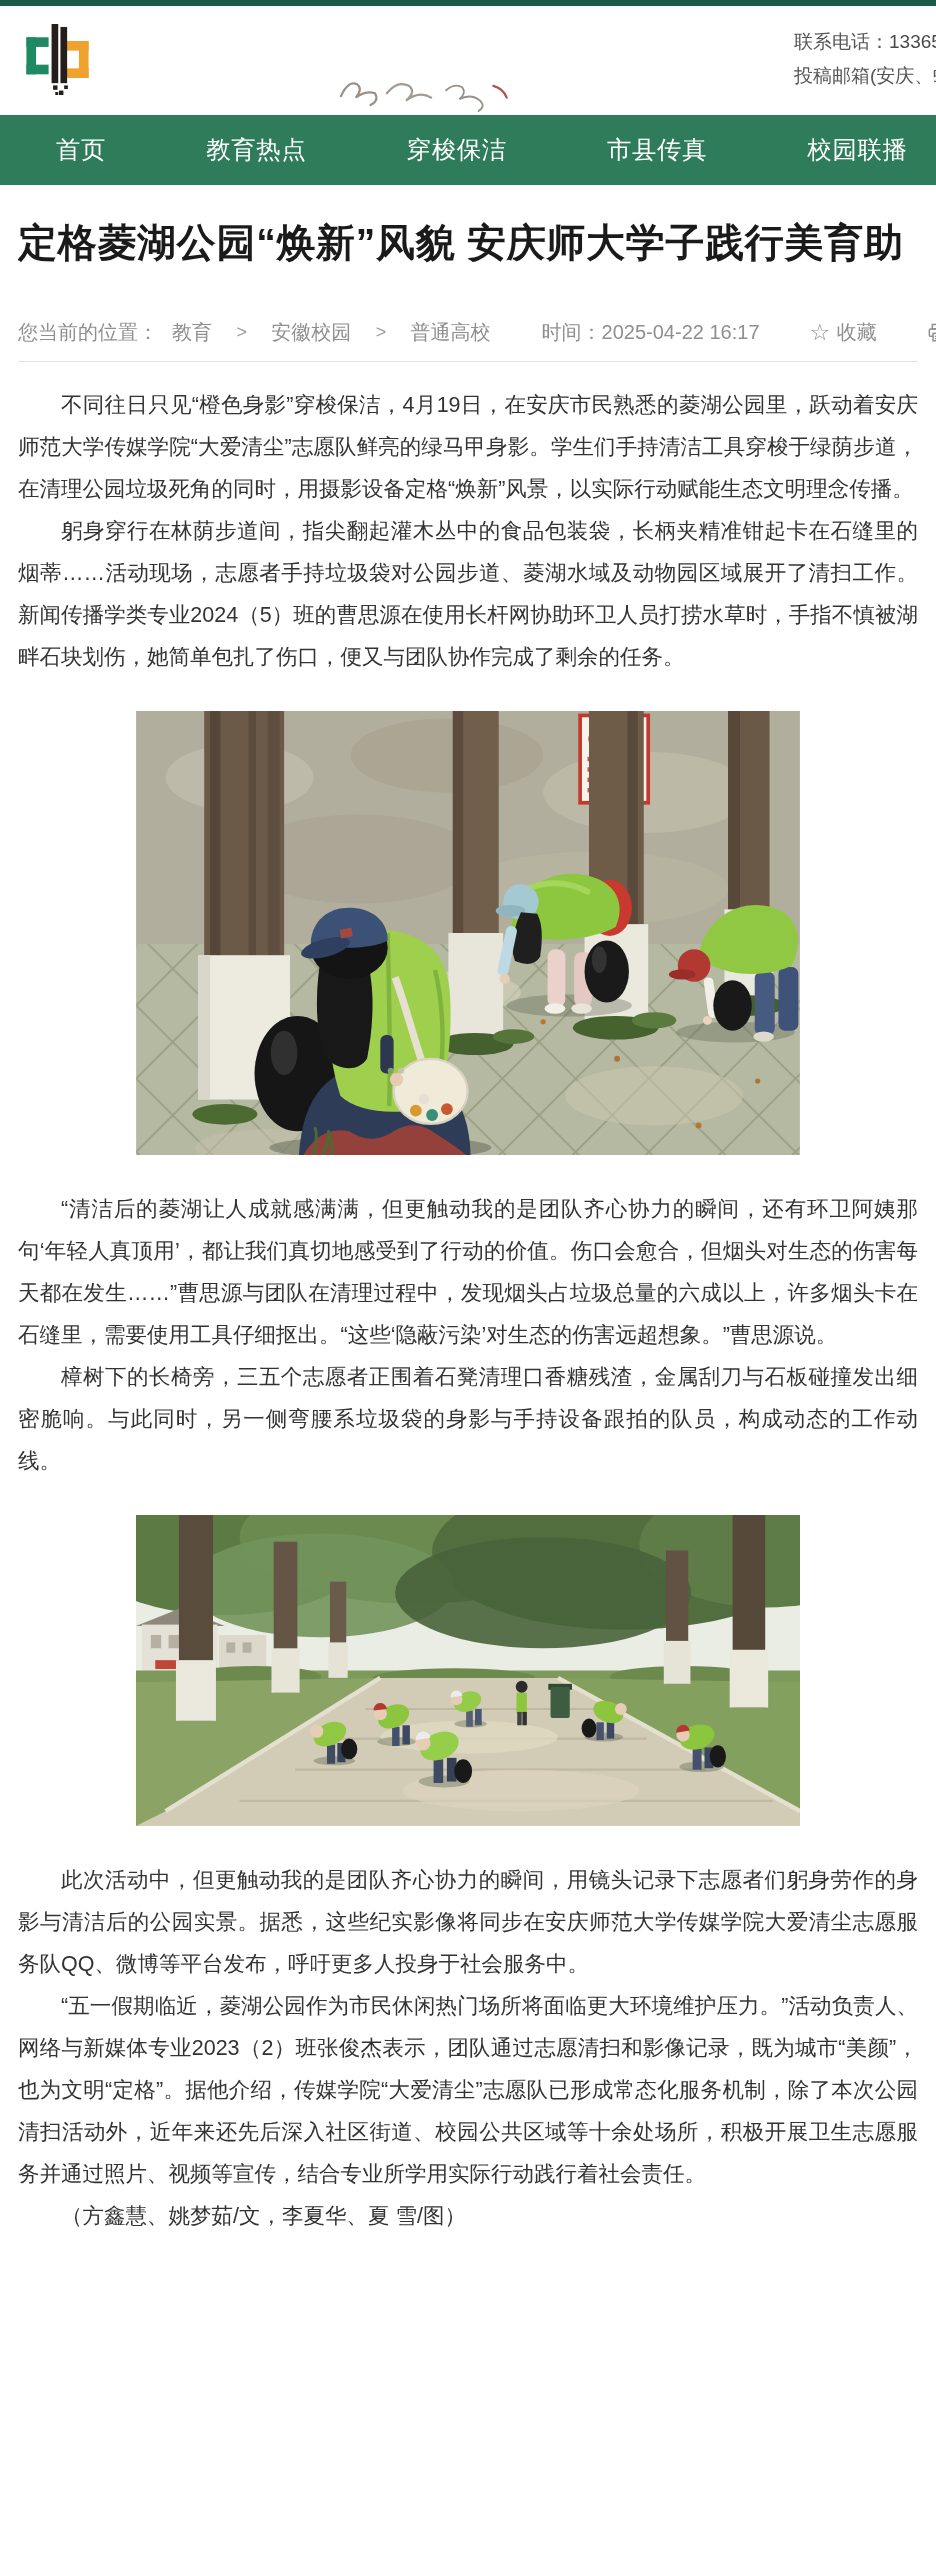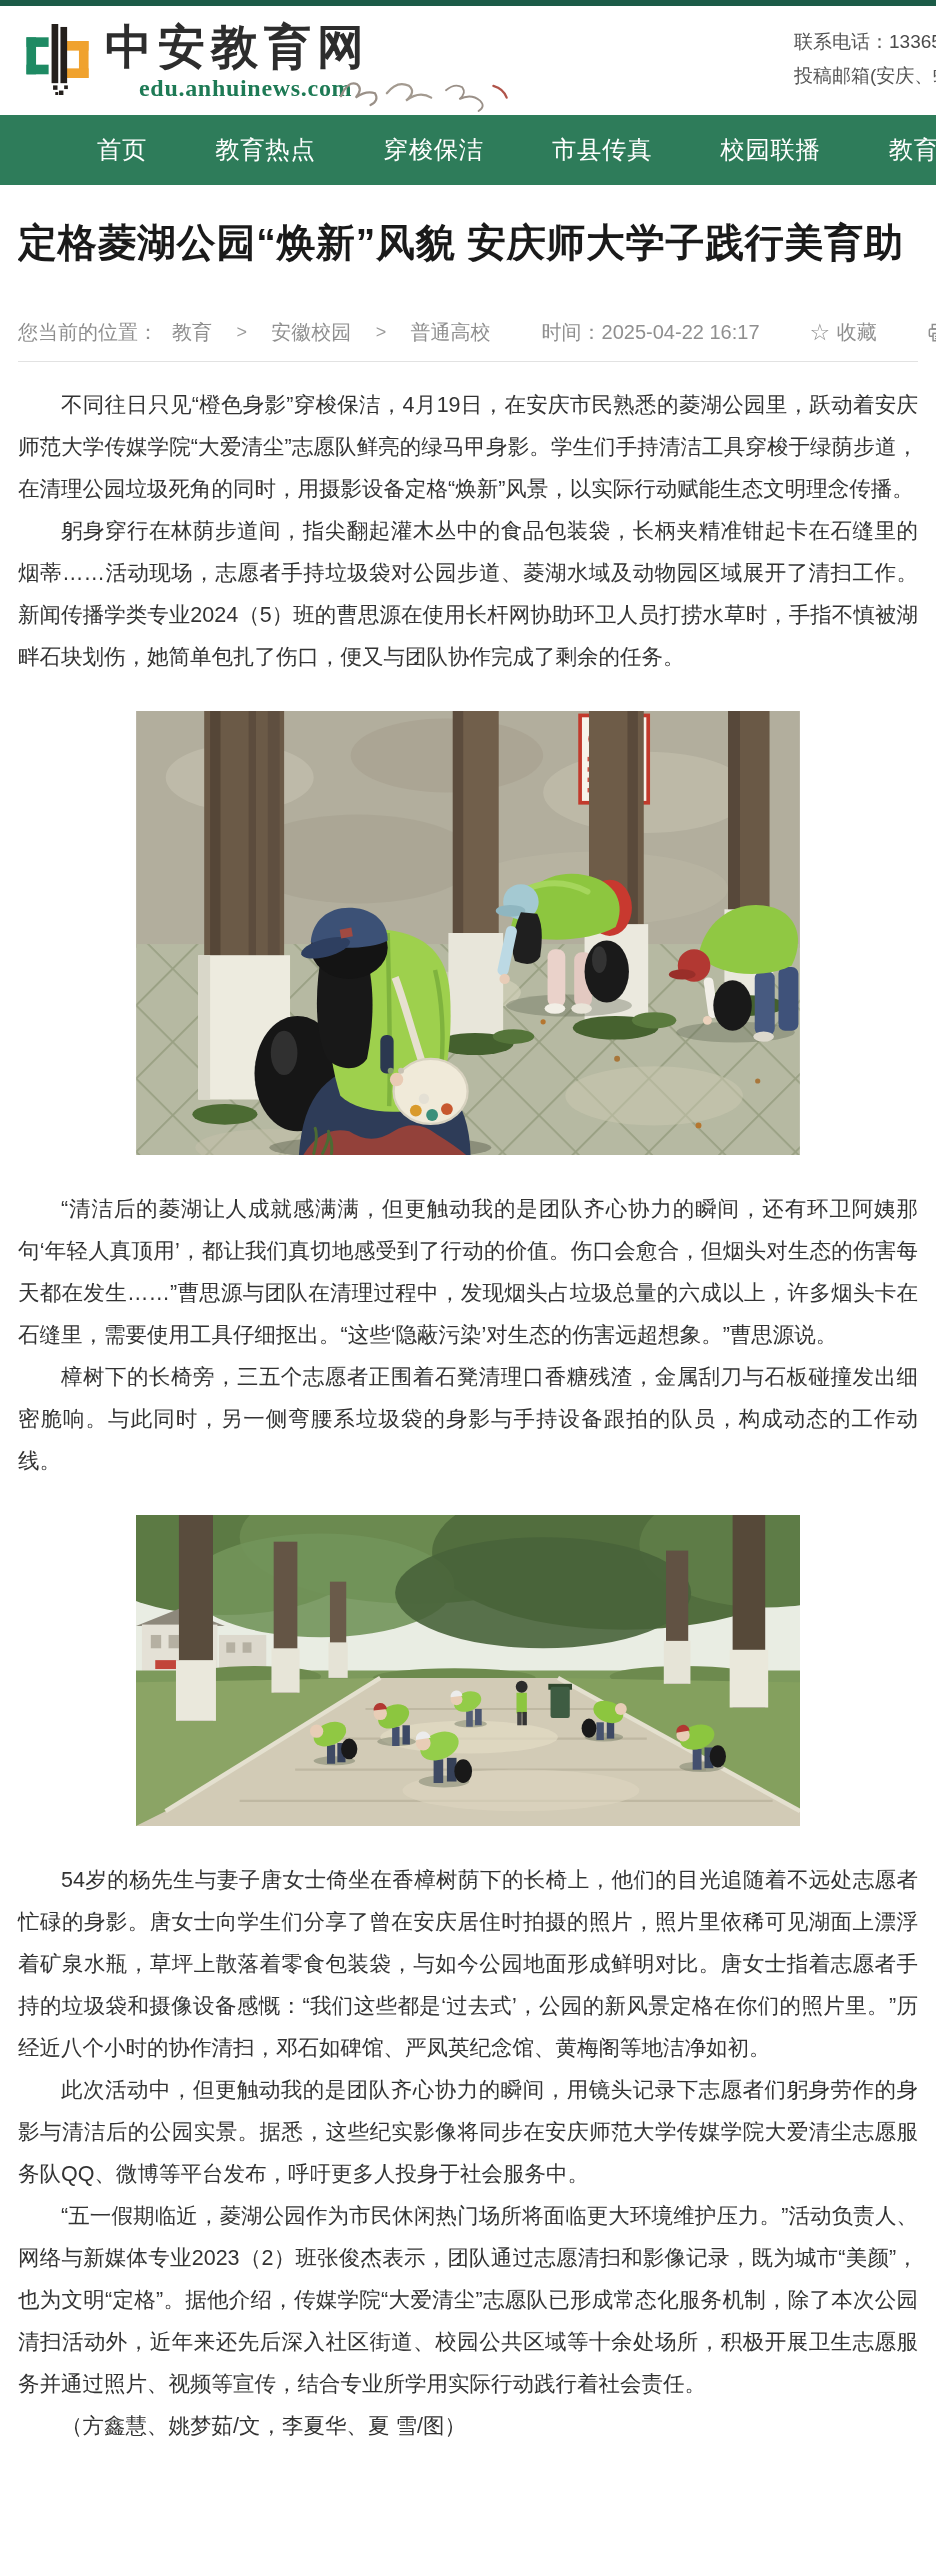--- a/index.html
+++ b/index.html
@@ -14,22 +14,22 @@
   .brand-title{font-family:"Liberation Serif","DejaVu Serif",serif;font-weight:bold;
                font-size:47px;line-height:52px;color:#2d2d2d;letter-spacing:6px;}
   .brand-domain{font-family:"Liberation Serif","DejaVu Serif",serif;font-weight:bold;
                 font-size:24px;color:#1e7a55;letter-spacing:0.7px;padding-left:34px;margin-top:1.5px;}
   .signature{position:absolute;left:335px;top:65px;}
   .contacts{position:absolute;top:19px;left:415px;font-size:19px;color:#4a4a4a;
             line-height:34px;white-space:nowrap;}
   .contacts.col2{left:794px;}
   .contacts .lbl{color:#555;}
   
-  .nav{height:70px;background:#2e7c5a;display:flex;align-items:center;gap:68px;
-       padding-left:97px;overflow:hidden;white-space:nowrap;}
+  .nav{height:70px;background:#2e7c5a;display:flex;align-items:center;gap:100px;
+       padding-left:56px;overflow:hidden;white-space:nowrap;}
   .nav-item{color:#fff;font-size:24.4px;flex:none;cursor:pointer;letter-spacing:0.7px;}
   
   .main{padding:0 18px;}
   .article-title{margin:33px 0 0;font-size:39px;line-height:49px;font-weight:bold;color:#1a1a1a;
                  white-space:nowrap;overflow:hidden;letter-spacing:0.7px;}
   .meta-row{margin-top:52px;display:flex;align-items:center;font-size:20px;color:#8f8f8f;
             white-space:nowrap;gap:14px;}
   .meta-row .crumb-link{color:#8f8f8f;cursor:pointer;text-decoration:none;}
   .meta-row .sep{margin:0 10.4px;font-size:18px;color:#9a9a9a;}
   .meta-time{margin-left:37px;}
@@ -59,24 +59,20 @@
           <rect x="60" y="27" width="30" height="13" fill="#f0a22e"></rect>
           <rect x="77" y="27" width="13" height="50" fill="#f0a22e"></rect>
           <rect x="60" y="64" width="30" height="13" fill="#f0a22e"></rect>
           <rect x="40" y="4" width="9" height="80" fill="#241f1c"></rect>
           <rect x="52" y="8" width="9" height="76" fill="#241f1c"></rect>
           <rect x="42" y="87" width="6" height="6" fill="#241f1c"></rect>
           <rect x="50" y="94" width="6" height="6" fill="#241f1c"></rect>
           <rect x="57" y="87" width="5" height="5" fill="#241f1c"></rect>
           <rect x="45" y="96" width="4" height="4" fill="#241f1c"></rect>
         </svg>
-      </span>
-      <span class="brand-text">
-        <div class="brand-title">中安教育网</div>
-        <div class="brand-domain">edu.anhuinews.com</div>
       </span>
     </div>
     <span class="signature">
       <svg width="185" height="43" viewBox="0 0 250 58">
         <path d="M8,34 q10,-22 22,-16 q8,6 -2,18 q14,-10 26,-6 q6,10 -6,16" fill="none" stroke="#9a9088" stroke-width="3" stroke-linecap="round"></path>
         <path d="M70,30 q14,-18 30,-10 q10,8 -4,20 q18,-14 34,-4" fill="none" stroke="#a39a90" stroke-width="3" stroke-linecap="round"></path>
         <path d="M150,26 q12,-10 22,-4 q6,8 -4,16 q16,-8 28,2 q8,8 -2,14" fill="none" stroke="#9a9088" stroke-width="2.5" stroke-linecap="round"></path>
         <path d="M214,20 q14,4 18,16" fill="none" stroke="#b0544a" stroke-width="3" stroke-linecap="round"></path>
       </svg>
     </span>
@@ -358,20 +354,19 @@
             <rect x="402" y="330" width="13" height="32" fill="#3f4a63"></rect>
             <rect x="420" y="328" width="13" height="32" fill="#364158"></rect>
             <ellipse cx="410" cy="312" rx="27" ry="18" fill="#94ce4a" transform="rotate(-22 410 312)"></ellipse>
             <circle cx="388" cy="308" r="10" fill="#e8cdb6"></circle>
             <path d="M378,304 a10,10 0 0 1 20,-3 z" fill="#ececec"></path>
             <ellipse cx="442" cy="346" rx="12" ry="16" fill="#191919"></ellipse>
           </g>
         </svg>
       </figure>
 
-      <p>54岁的杨先生与妻子唐女士倚坐在香樟树荫下的长椅上，他们的目光追随着不远处志愿者忙碌的身影。唐女士向学生们分享了曾在安庆居住时拍摄的照片，照片里依稀可见湖面上漂浮着矿泉水瓶，草坪上散落着零食包装袋，与如今公园地面形成鲜明对比。唐女士指着志愿者手持的垃圾袋和摄像设备感慨：“我们这些都是‘过去式’，公园的新风景定格在你们的照片里。”历经近八个小时的协作清扫，邓石如碑馆、严凤英纪念馆、黄梅阁等地洁净如初。</p>
       <p>此次活动中，但更触动我的是团队齐心协力的瞬间，用镜头记录下志愿者们躬身劳作的身影与清洁后的公园实景。据悉，这些纪实影像将同步在安庆师范大学传媒学院大爱清尘志愿服务队QQ、微博等平台发布，呼吁更多人投身于社会服务中。</p>
       <p>“五一假期临近，菱湖公园作为市民休闲热门场所将面临更大环境维护压力。”活动负责人、网络与新媒体专业2023（2）班张俊杰表示，团队通过志愿清扫和影像记录，既为城市“美颜”，也为文明“定格”。据他介绍，传媒学院“大爱清尘”志愿队已形成常态化服务机制，除了本次公园清扫活动外，近年来还先后深入社区街道、校园公共区域等十余处场所，积极开展卫生志愿服务并通过照片、视频等宣传，结合专业所学用实际行动践行着社会责任。</p>
       <p class="credit">（方鑫慧、姚梦茹/文，李夏华、夏 雪/图）</p>
     </div>
   </div>
 </div>
 
 
 </body></html>

